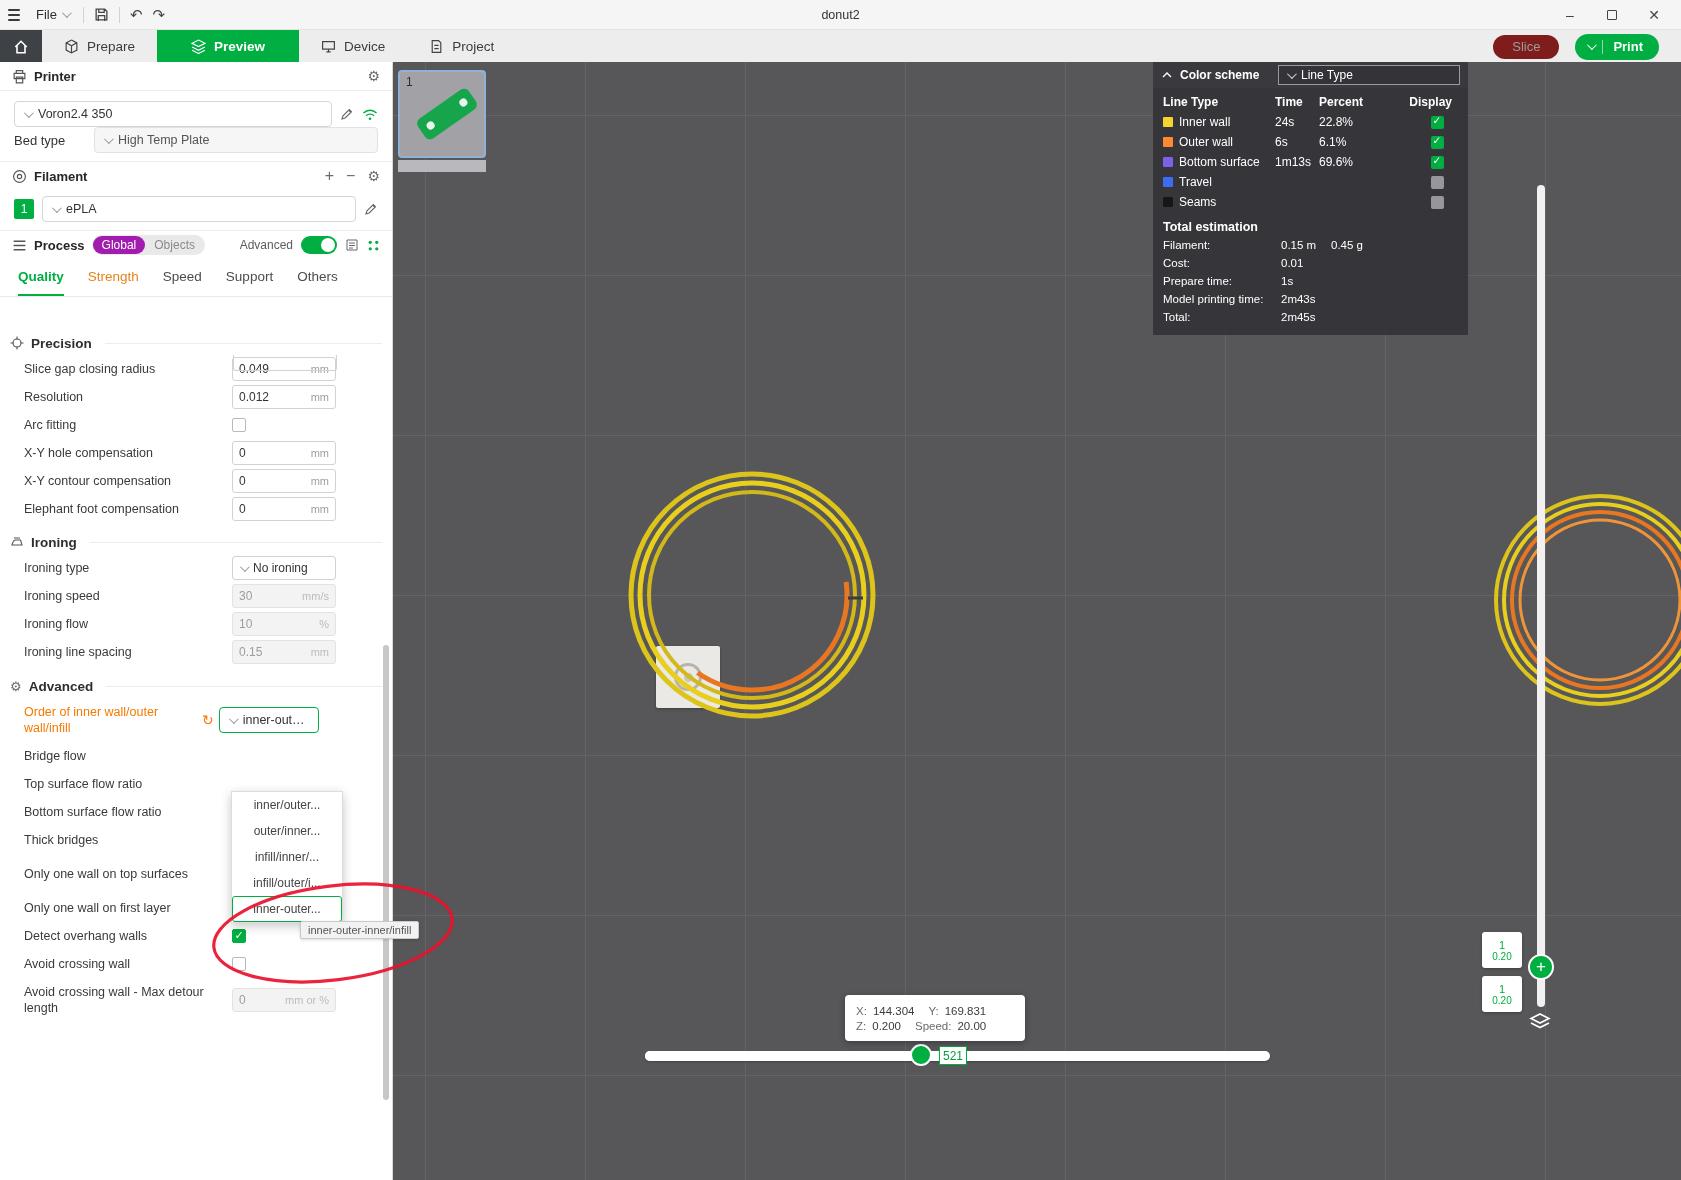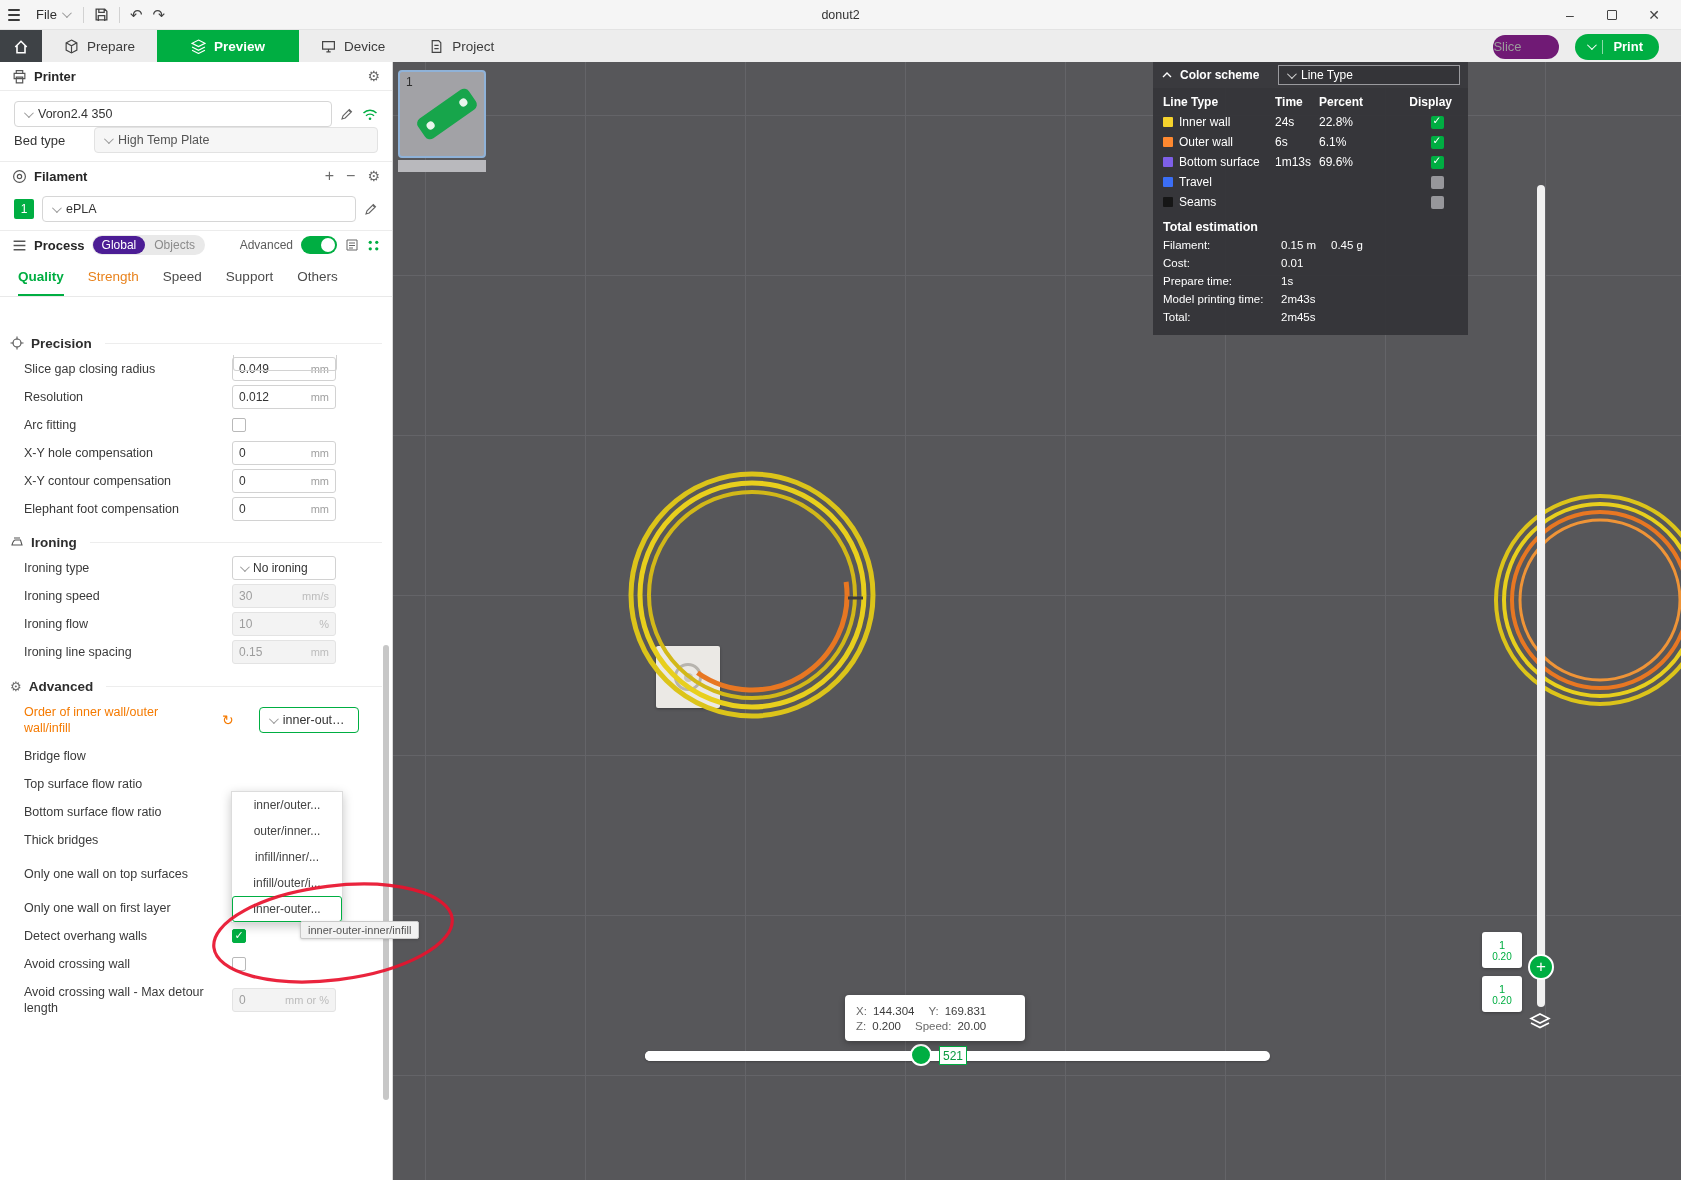--- a/index.html
+++ b/index.html
@@ -17,21 +17,21 @@
   .tb-right { margin-left:auto; display:flex; align-items:center; }
   .winbtn { width:42px; height:29px; display:flex; align-items:center; justify-content:center; color:#444; font-size:14px; }
   .maxbox { width:10px; height:10px; border:1.4px solid #444; border-radius:1px; }
 
   
   .navbar { position:absolute; top:30px; left:0; right:0; height:33px; background:#ededed; display:flex; align-items:stretch; }
   .home-tile { width:42px; background:#3e4246; display:flex; align-items:center; justify-content:center; }
   .nav-tab { display:flex; align-items:center; gap:8px; padding:0 22px; font-size:13.5px; color:#3c3c3c; }
   .nav-tab.active { background:#00ae42; color:#fff; padding:0 34px; font-weight:bold; }
   .nav-right { margin-left:auto; display:flex; align-items:center; gap:16px; padding-right:22px; }
-  .slice-btn { min-width:66px; height:24px; background:#701a75; color:#9b9b9b; border-radius:13px; display:flex; align-items:center; font-size:13px; }
+  .slice-btn { min-width:66px; height:24px; background:#7f1d1d; color:#9b9b9b; border-radius:13px; display:flex; align-items:center; justify-content:center; font-size:13px; }
   .print-btn { height:26px; background:#00ae42; color:#fff; border-radius:14px; display:flex; align-items:center; font-size:13px; overflow:hidden; }
   .print-chev { padding:0 8px 0 12px; display:flex; align-items:center; }
   .print-div { width:1px; height:14px; background:rgba(255,255,255,.55); }
   .print-label { padding:0 16px 0 10px; font-weight:bold; }
 
   
   .panel { position:absolute; top:62px; left:0; width:393px; height:1118px; background:#fff; border-right:1px solid #d9d9d9; }
   .sec-header { height:29px; display:flex; align-items:center; gap:7px; padding:0 12px; border-bottom:1px solid #ececec; }
   .sec-header.bt { border-bottom:none; border-top:1px solid #ececec; }
   .sec-title { font-size:13px; font-weight:bold; color:#262626; }
@@ -42,21 +42,21 @@
   .combo { flex:1; display:flex; align-items:center; gap:7px; border:1px solid #d6d6d6; border-radius:4px; height:26px; padding:0 9px; background:#fff; font-size:12.5px; color:#333; min-width:0; }
   .combo .txt { white-space:nowrap; overflow:hidden; text-overflow:ellipsis; }
   .combo.gray { background:#f6f6f6; border-color:#e2e2e2; color:#555; }
   .combo.green { border-color:#00ae42; }
   .chev { width:7px; height:7px; border-right:1.5px solid #9a9a9a; border-bottom:1.5px solid #9a9a9a; transform:rotate(45deg) translateY(-2px); flex:0 0 auto; }
   .lbl { font-size:13px; color:#333; }
   .bed-lbl { width:72px; }
   .slot { width:20px; height:20px; background:#00ae42; color:#fff; font-size:12px; display:flex; align-items:center; justify-content:center; border-radius:2px; }
   .pillgroup { display:flex; background:#e9e9e9; border-radius:11px; padding:1px; }
   .pill { font-size:12px; color:#8b8b8b; padding:2px 9px; border-radius:10px; }
-  .pill.active { background:#4c1d95; color:#fff; }
+  .pill.active { background:#a21caf; color:#fff; }
   .adv-lbl { font-size:12px; color:#5c5c5c; }
   .toggle { width:36px; height:18px; background:#00ae42; border-radius:9px; position:relative; flex:0 0 auto; }
   .toggle::after { content:""; position:absolute; right:2px; top:2px; width:14px; height:14px; background:#fff; border-radius:50%; }
   .preset-row { padding:8px 14px 0; display:flex; align-items:center; gap:8px; }
   .preset-row .combo { font-size:12px; }
   .ptabs { display:flex; gap:24px; padding:10px 18px 0; height:38px; border-bottom:1px solid #e9e9e9; }
   .ptab { font-size:13.5px; color:#4c4c4c; padding-bottom:8px; }
   .ptab.active { color:#00ae42; font-weight:bold; border-bottom:2px solid #00ae42; }
   .ptab.modified { color:#e8821c; }
 
@@ -68,21 +68,21 @@
   .srow .slabel { width:208px; font-size:12.5px; color:#3a3a3a; line-height:1.3; padding-right:8px; }
   .srow .slabel.orange { color:#f57a00; width:178px; }
   .sinput { width:104px; height:24px; border:1px solid #d2d2d2; border-radius:3px; display:flex; align-items:center; padding:0 6px; font-size:12px; color:#333; position:relative; background:#fff; }
   .sinput .unit { position:absolute; right:6px; font-size:11px; color:#a0a0a0; }
   .sinput.disabled { background:#f3f3f3; border-color:#e3e3e3; color:#9d9d9d; }
   .sinput.disabled .unit { color:#bcbcbc; }
   .scheck { width:14px; height:14px; border:1px solid #b9b9b9; border-radius:2px; background:#fff; }
   .scheck.checked { background:#00ae42; border-color:#00ae42; position:relative; }
   .scheck.checked::after { content:"✓"; position:absolute; left:1.5px; top:-1px; color:#fff; font-size:11px; }
   .ssel { width:104px; height:24px; border:1px solid #d2d2d2; border-radius:3px; display:flex; align-items:center; gap:6px; padding:0 7px; font-size:12px; color:#333; background:#fff; }
-  .order-row { min-height:44px;gap:20px; }
+  .order-row { min-height:44px; }
   .order-combo { width:100px; height:26px; flex:0 0 auto; }
   .refresh-ic { color:#f57a00; font-size:14px; margin-right:5px; }
 
   .popup { position:absolute; left:231px; top:729px; width:112px; background:#fff; border:1px solid #dcdcdc; box-shadow:0 3px 10px rgba(0,0,0,.22); z-index:11; }
   .popt { height:26px; display:flex; align-items:center; justify-content:center; font-size:12px; color:#444; white-space:nowrap; }
   .popt.selected { outline:1.5px solid #00ae42; outline-offset:-1.5px; border-radius:3px; }
   .opt-tip { position:absolute; left:300px; top:859px; background:#f2f2f2; border:1px solid #c9c9c9; border-radius:2px; font-size:11px; color:#555; padding:2px 7px; white-space:nowrap; z-index:12; box-shadow:0 1px 3px rgba(0,0,0,.15); }
   .clipped-input { position:absolute; left:233px; top:293px; width:104px; height:16px; border:1px solid #d2d2d2; border-top:none; border-radius:0 0 3px 3px; }
   .panel-scrollbar { position:absolute; right:3px; top:583px; width:6px; height:455px; background:#c7c7c7; border-radius:3px; }
 

